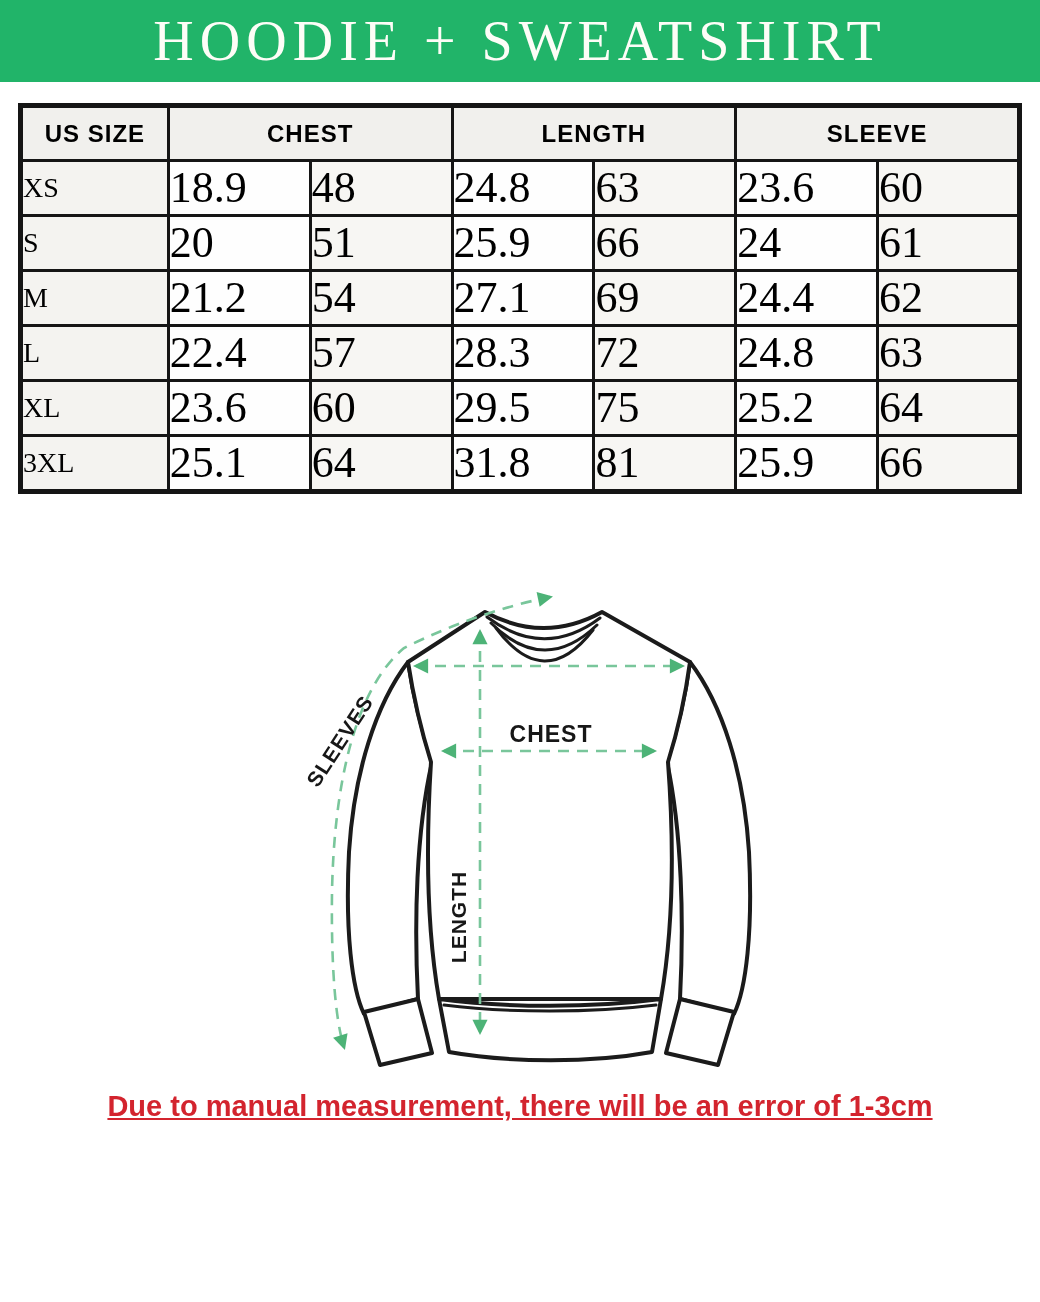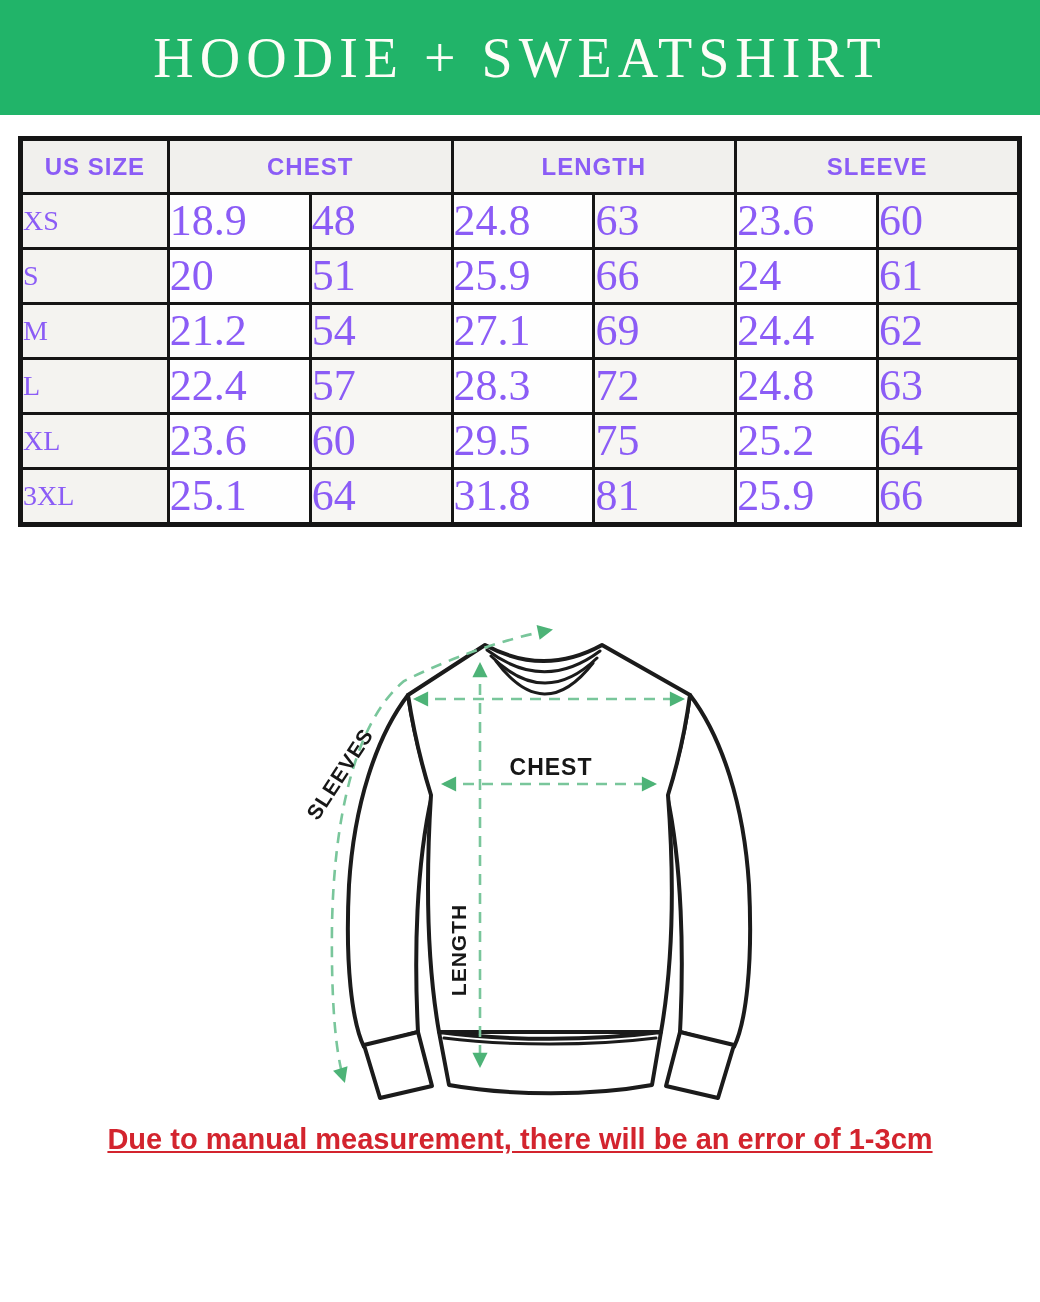--- a/index.html
+++ b/index.html
@@ -6,21 +6,21 @@
   html, body { margin: 0; padding: 0; }
   body {
     width: 1040px; height: 1302px;
     background: #ffffff;
     font-family: "Liberation Sans", sans-serif;
     overflow: hidden;
   }
 
   
   .banner {
-    width: 1040px; height: 115px;
+    width: 1040px; height: 82px;
     background: #21b469;
     display: flex; align-items: center; justify-content: center;
   }
   .banner h1 {
     margin: 0;
     font-family: "Liberation Serif", "DejaVu Serif", serif;
     font-weight: normal;
     font-size: 56px;
     letter-spacing: 6px;
     color: #fdfdf7;
@@ -32,21 +32,21 @@
     width: 1004px;
     margin: 21px auto 0 auto;
     border-collapse: collapse;
     table-layout: fixed;
     border: 5px solid #151515;
   }
   .size-table th, .size-table td {
     border: 3px solid #151515;
     vertical-align: middle;
     padding: 0;
-    color: #8b5cf6;
+    color: #000000;
   }
   .size-table col.c0 { width: 14.8%; }
   .size-table col.cn { width: 14.2%; }
 
   .size-table tr.group-row th {
     height: 55px;
     font-size: 24px;
     font-weight: bold;
     letter-spacing: 1px;
     background: #f1f0ed;

